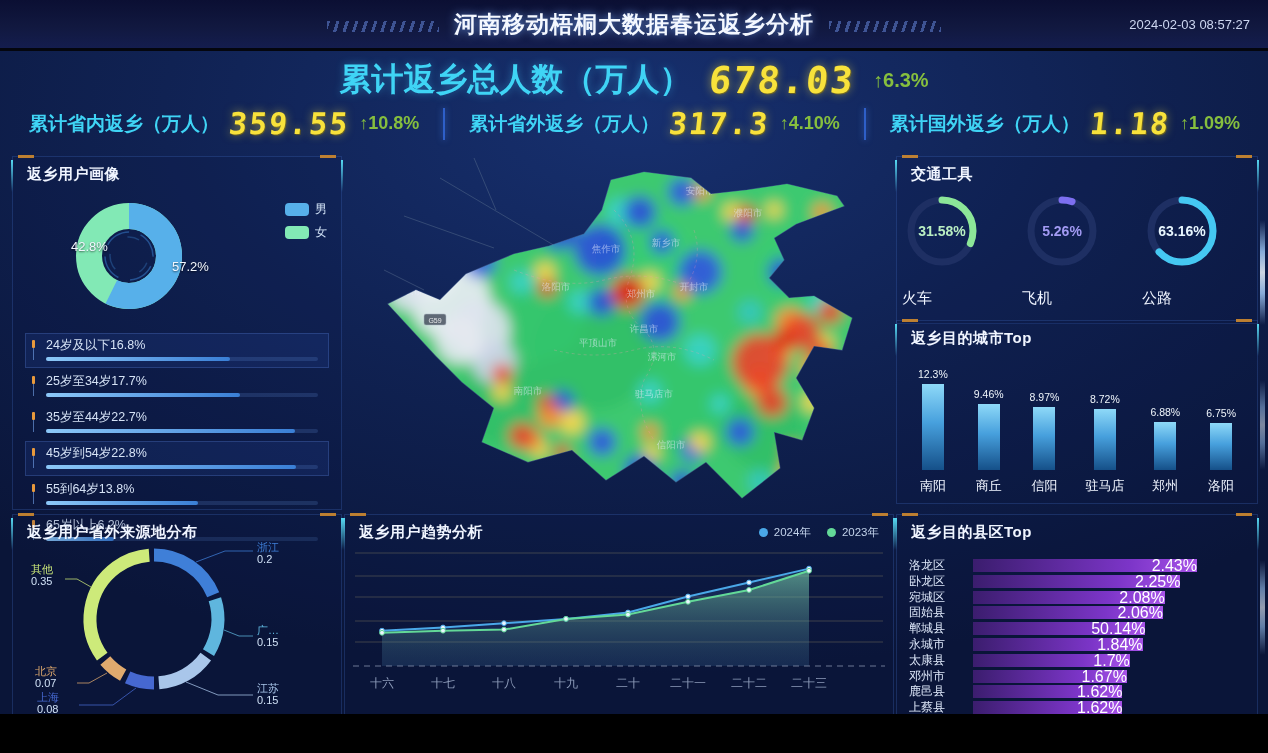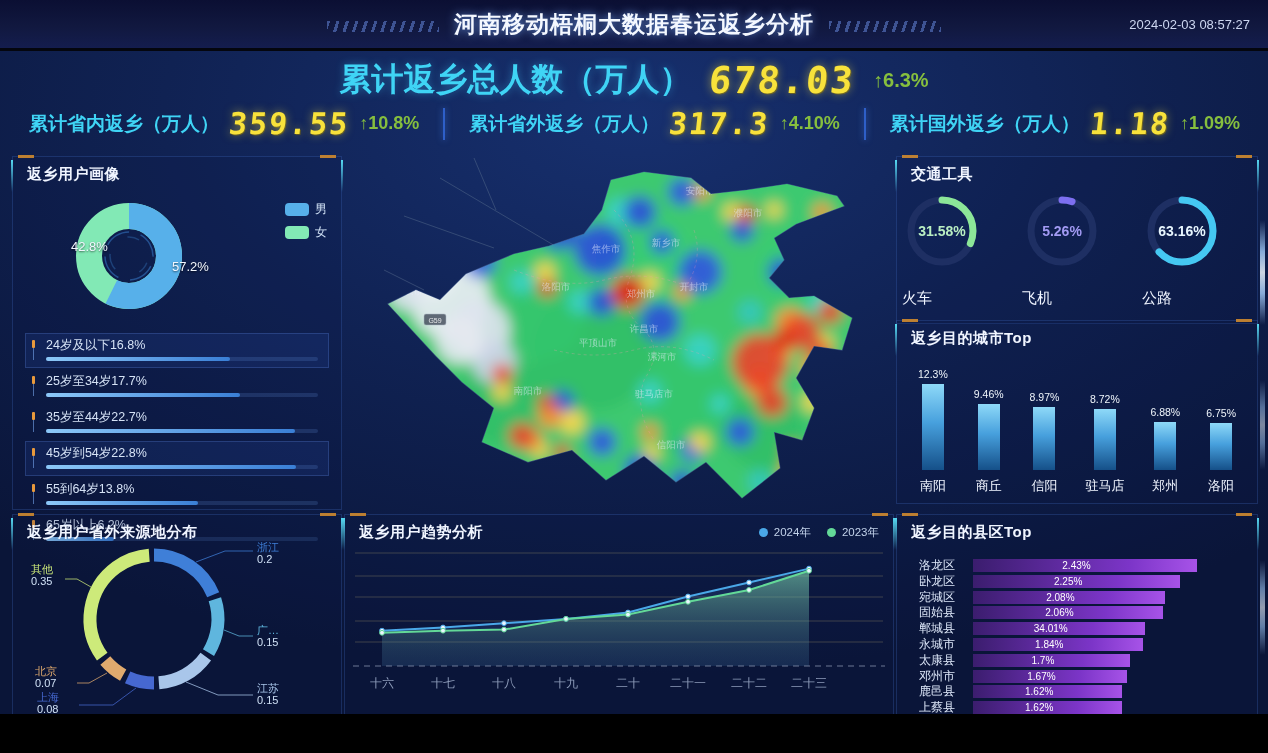--- a/index.html
+++ b/index.html
@@ -78,24 +78,24 @@
   .gauge-label{margin-top:14px;font-size:15px;color:#f0f5ff;}
   
   #city-bars{position:absolute;left:8px;right:8px;top:40px;bottom:8px;display:flex;justify-content:space-around;align-items:flex-end;}
   .cbar{display:flex;flex-direction:column;align-items:center;justify-content:flex-end;height:100%;}
   .cbar-val{font-size:10.5px;color:#eef4fa;margin-bottom:4px;}
   .cbar-bar{width:22px;background:linear-gradient(180deg,#8ed9f8 0%,#47a0dd 45%,#155089 100%);}
   .cbar-name{margin-top:7px;font-size:13px;color:#f0f5ff;height:18px;}
   
   #county-rows{position:absolute;left:12px;right:12px;top:44px;display:flex;flex-direction:column;gap:2.6px;}
   .crow{display:flex;align-items:center;height:13.2px;}
-  .crow-label{width:56px;text-align:center;font-size:12px;color:#dce6f8;margin-right:8px;flex:none;}
+  .crow-label{width:56px;text-align:left;font-size:12px;color:#dce6f8;margin-right:8px;flex:none;}
   .crow-track{position:relative;width:224px;height:13px;}
   .crow-bar{position:relative;height:13px;background:linear-gradient(90deg,#3b1d6e,#7c35c8 70%,#a753e8 100%);}
-  .crow-val{position:absolute;left:0;right:17px;top:0;text-align:center;font-size:10px;line-height:13px;color:#fff;}
+  .crow-val{position:absolute;left:0;right:0;top:0;text-align:right;font-size:16px;line-height:13px;color:#fff;}
   
   .legend-trend{position:absolute;right:14px;top:10px;display:flex;gap:16px;z-index:2;}
   .lt-item{display:flex;align-items:center;gap:6px;font-size:11.5px;color:#c2d2ea;}
   .lt-dot{width:9px;height:9px;border-radius:50%;}
   .dot-2024{background:#4aa8e8;}
   .dot-2023{background:#63d998;}
   #trend-svg{position:absolute;left:0;top:24px;}
   
   .bottom-bar{position:absolute;left:0;right:0;top:714px;height:39px;background:#000;}
   .glint{position:absolute;width:5px;right:3px;opacity:.85;filter:blur(.6px);
@@ -500,21 +500,21 @@
             <div class="crow-track">
               <div class="crow-bar" style="width:84.8%">
                 <div class="crow-val">2.06%</div>
               </div>
             </div>
           </div>
           <div class="crow">
             <div class="crow-label">郸城县</div>
             <div class="crow-track">
               <div class="crow-bar" style="width:77.0%">
-                <div class="crow-val">34.01%</div>
+                <div class="crow-val">50.14%</div>
               </div>
             </div>
           </div>
           <div class="crow">
             <div class="crow-label">永城市</div>
             <div class="crow-track">
               <div class="crow-bar" style="width:75.7%">
                 <div class="crow-val">1.84%</div>
               </div>
             </div>

